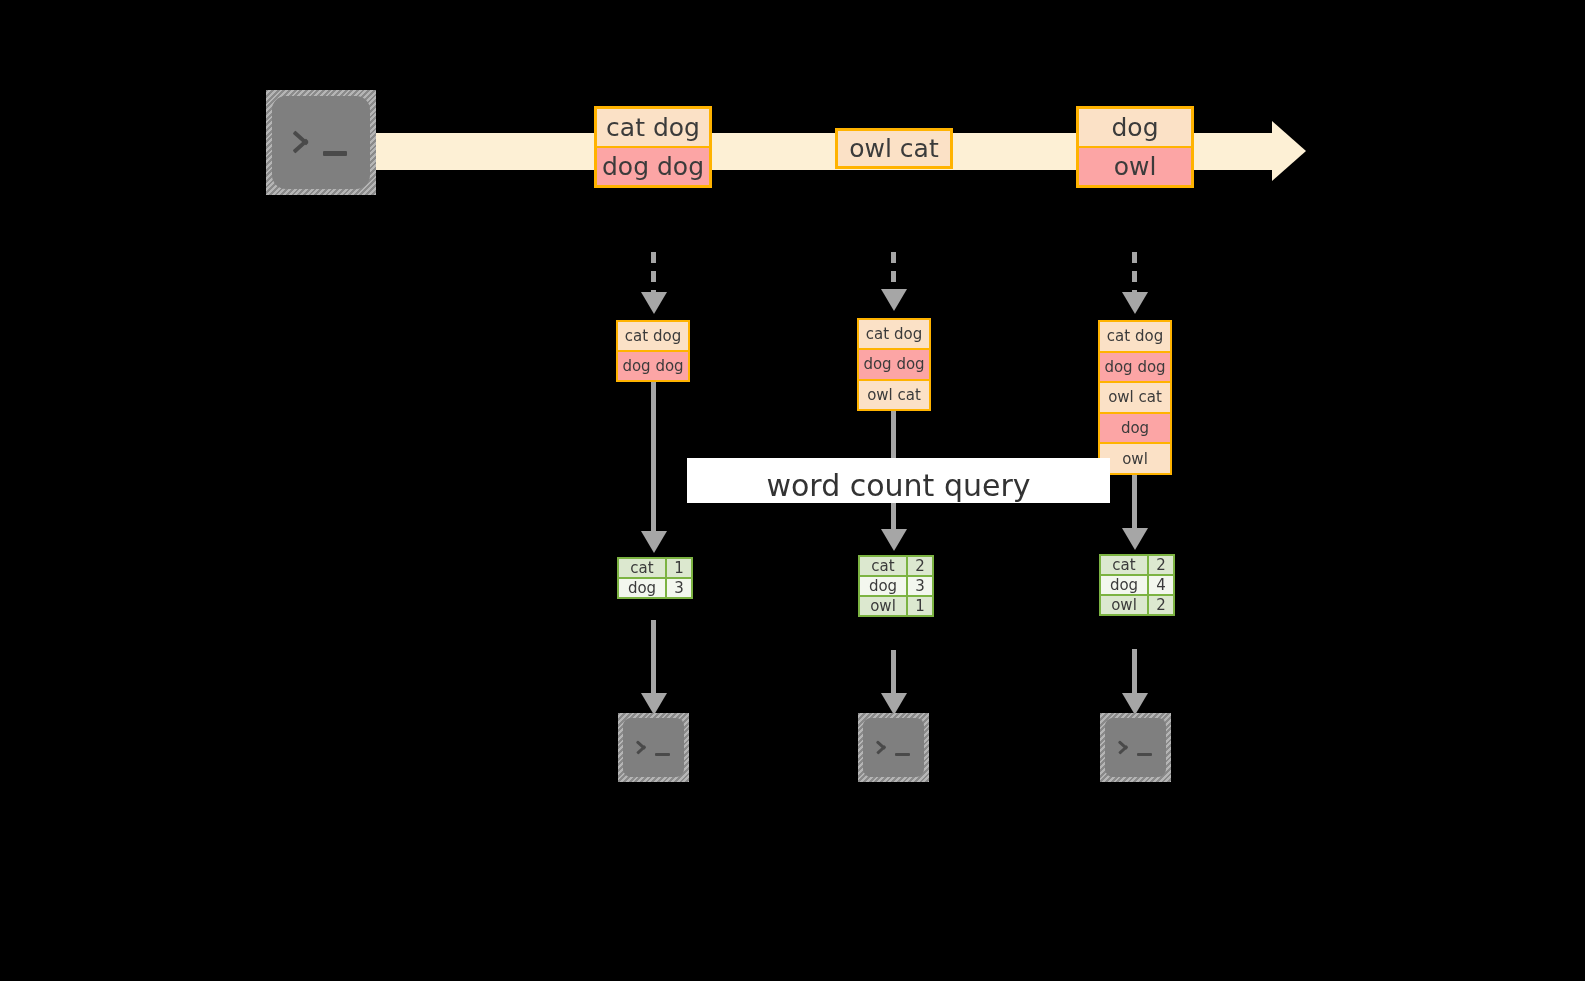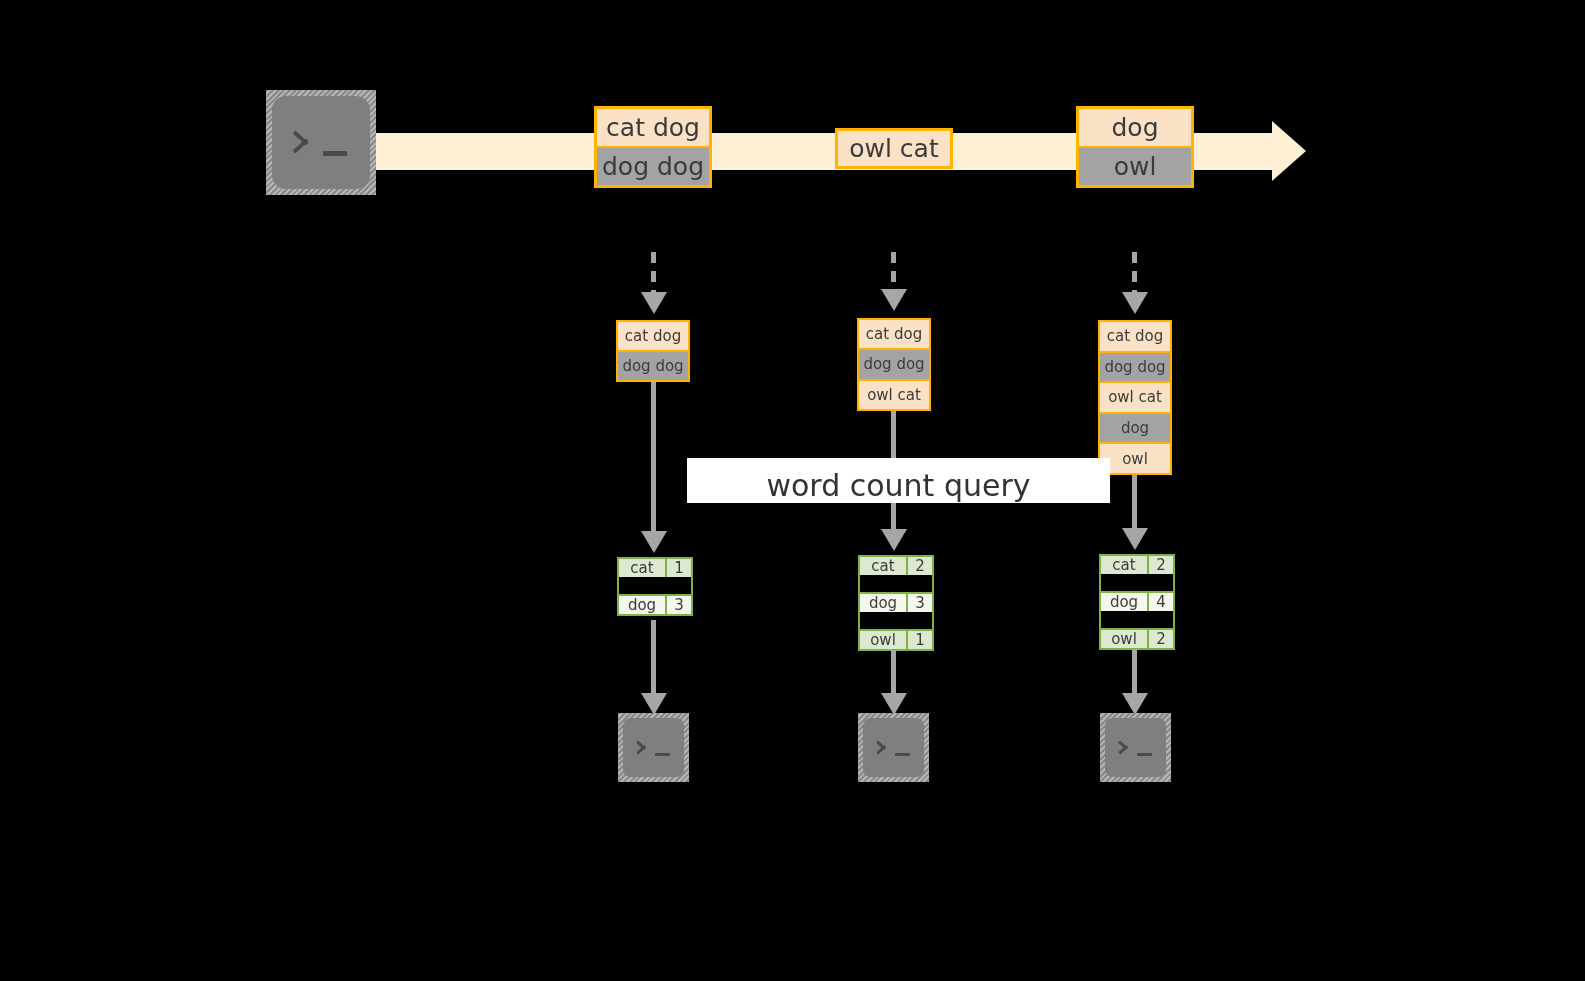--- a/index.html
+++ b/index.html
@@ -112,21 +112,21 @@
     background: #FDF0E3;
     display: flex;
     flex-direction: column;
   }
   .msgbox .cell {
     box-sizing: border-box;
     flex: 1 1 auto;
     display: flex;
     align-items: center;
     justify-content: center;
-    background: #a3a3a3;
+    background: #fca5a5;
     border-top: 2px solid #FFB300;
     white-space: nowrap;
   }
   .msgbox .cell:first-child {
     border-top: none;
   }
   .msgbox .cell.shade {
     background: #FBE1C6;
   }
 
@@ -142,21 +142,20 @@
   }
 
   
   .greentable {
     position: absolute;
     box-sizing: border-box;
     border: 2px solid #7CB342;
     display: flex;
     flex-direction: column;
     font-size: 15px;
-    gap: 17px;
   }
   .greentable .grow {
     box-sizing: border-box;
     flex: 1 1 auto;
     display: flex;
     border-top: 2px solid #7CB342;
   }
   .greentable .grow:first-child {
     border-top: none;
   }

